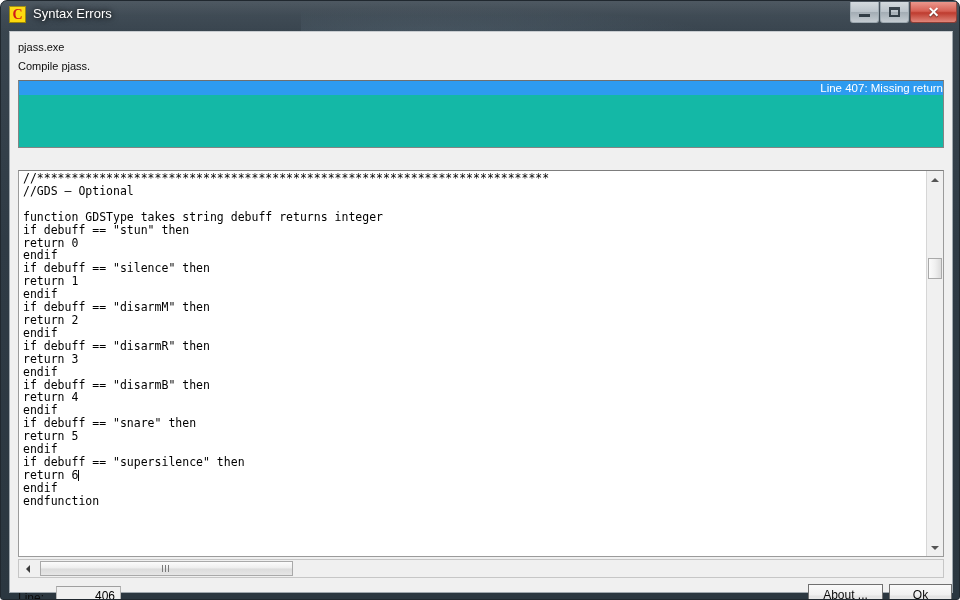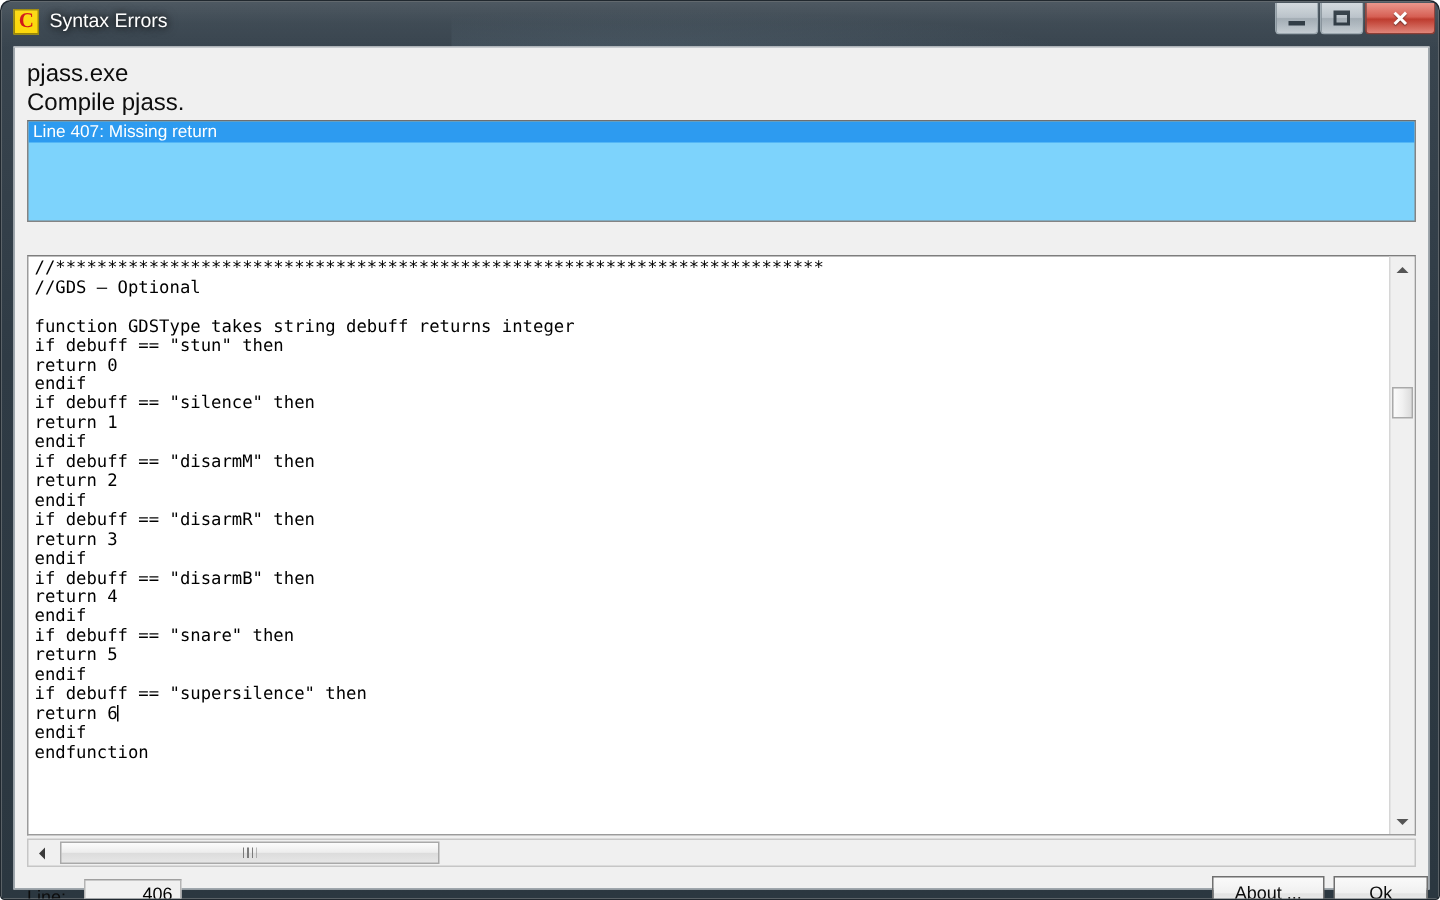--- a/index.html
+++ b/index.html
@@ -107,37 +107,38 @@
     left: 8px; top: 30px;
     width: 944px; height: 562px;
     background: #f0f0f0;
     border: 1px solid #9fa7ad;
     border-top-color: #c8ccd0;
     box-sizing: border-box;
   }
 
   .msg-line {
     position: absolute;
-    font-size: 16px;
+    font-size: 11px;
     color: #0d0d0d;
     white-space: nowrap;
   }
   .msg-1 { left: 8px; top: 9px; }
   .msg-2 { left: 8px; top: 28px; }
 
   
   .errorlist {
     position: absolute;
     left: 8px; top: 48px;
     width: 926px; height: 68px;
     box-sizing: border-box;
-    background: #7dd3fc;
+    background: #14b8a6;
     border: 1px solid #848484;
     border-top-color: #6f6f6f;
     overflow: hidden;
+    text-align: right;
   }
   .error-item {
     height: 14px;
     background: #2d9bf0;
     color: #ffffff;
     font-size: 11.5px;
     line-height: 14px;
     padding-left: 3px;
     white-space: nowrap;
     box-sizing: border-box;

